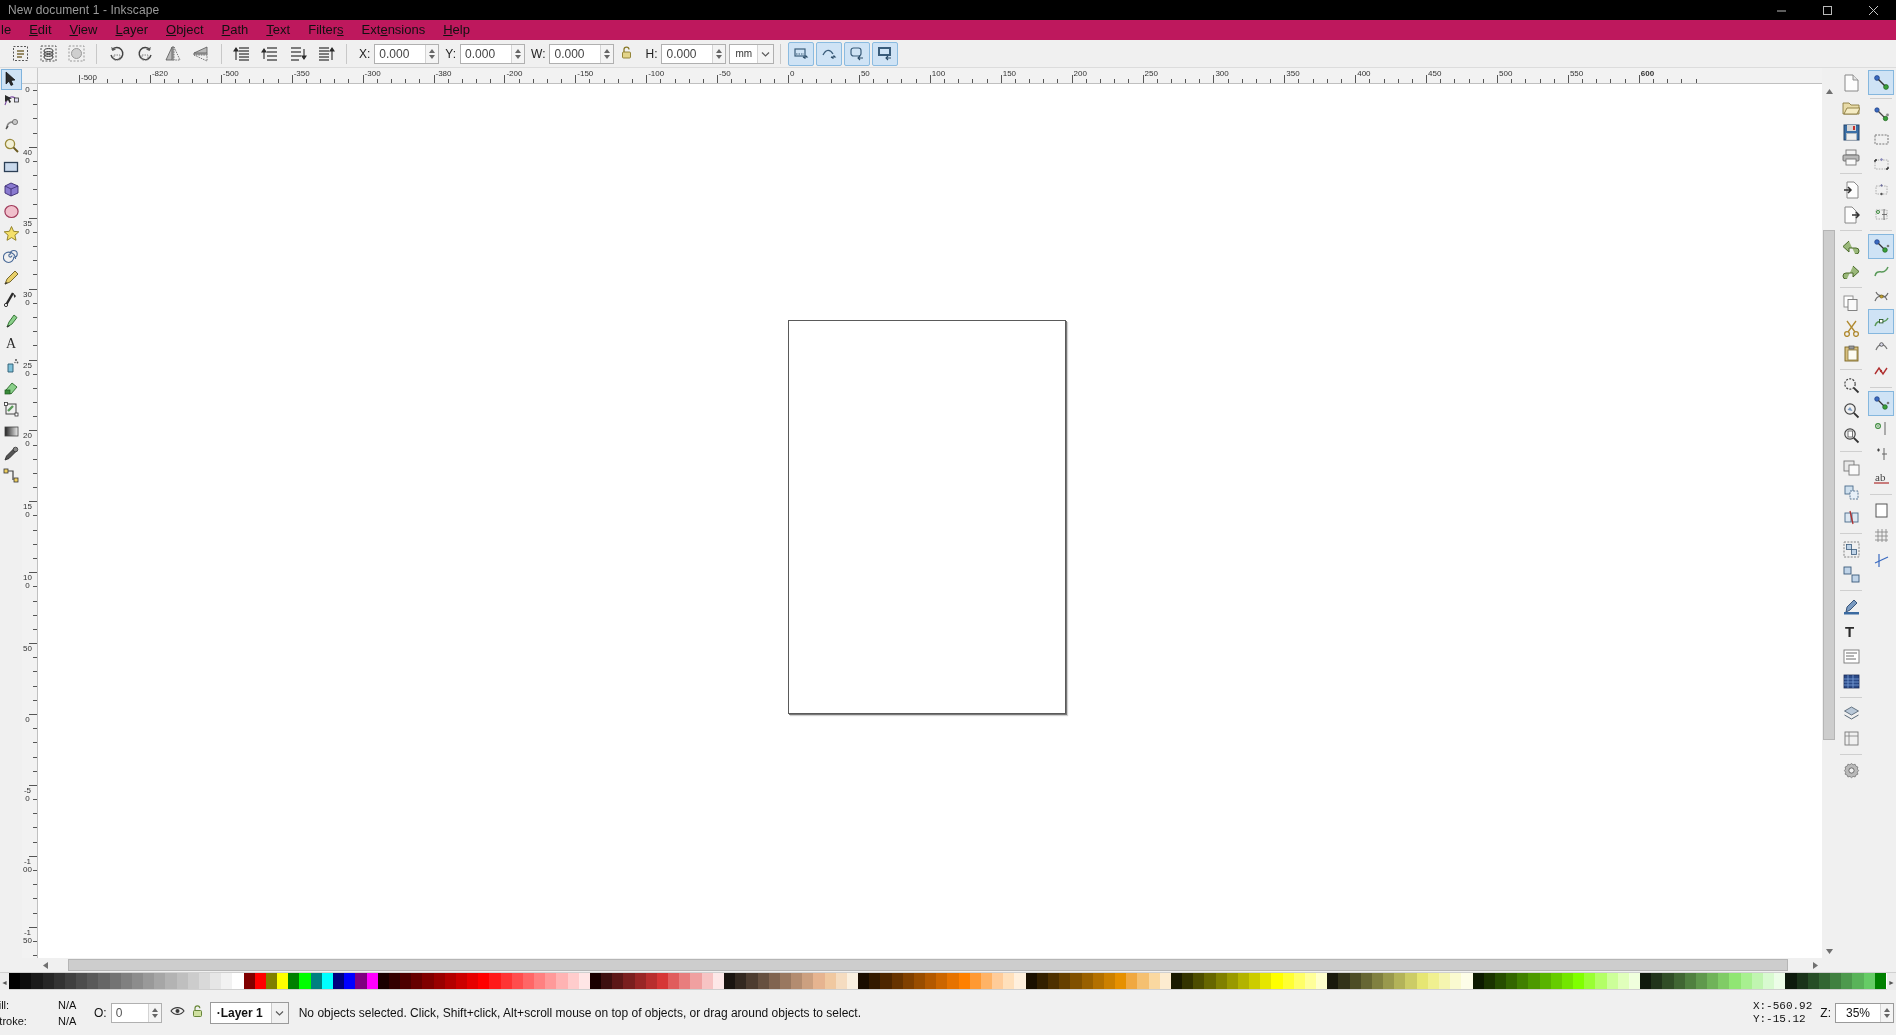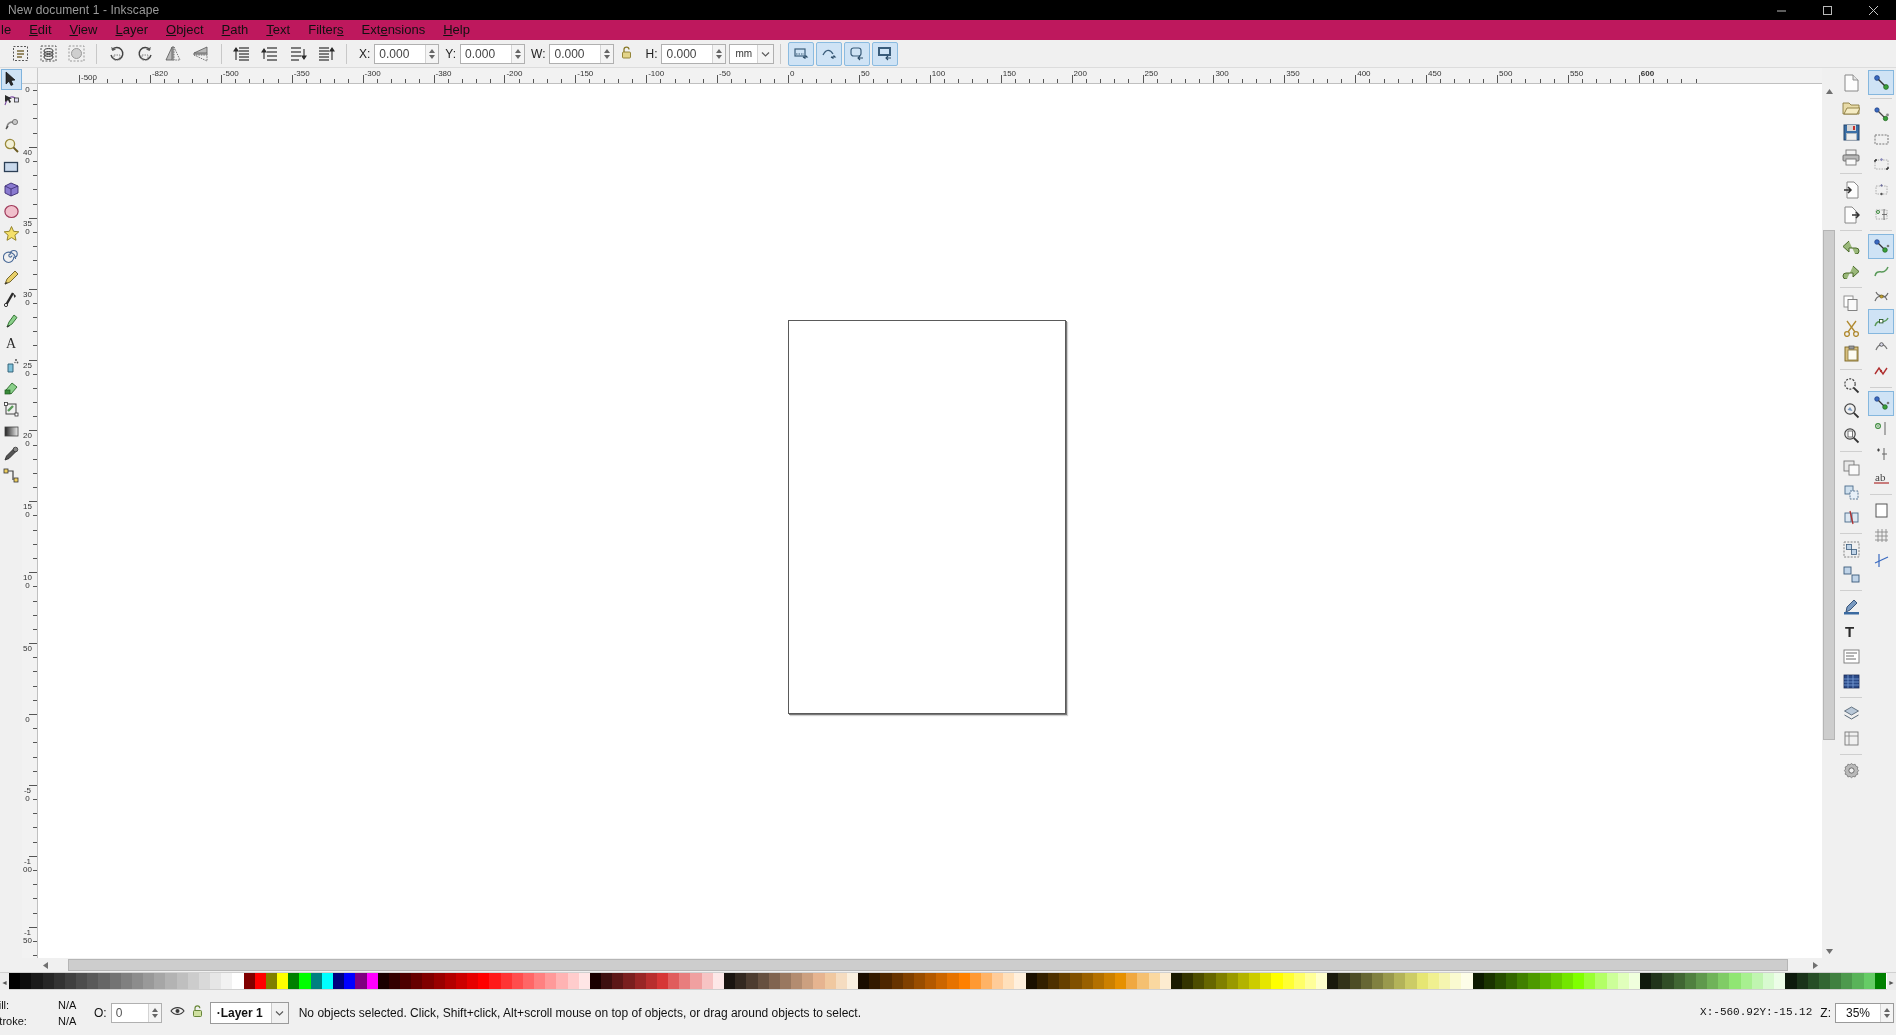--- a/index.html
+++ b/index.html
@@ -1330,21 +1330,21 @@
       <span class="l-arrow">
         <svg width="9" height="6" viewBox="0 0 9 6">
             <path d="M1 1.5 L4.5 5 L8 1.5" fill="none" stroke="#5a5a5a" stroke-width="1.2"></path>
           </svg>
       </span>
     </span>
 
     <span id="status-msg">No objects selected. Click, Shift+click, Alt+scroll mouse on top of objects, or drag around objects to select.</span>
 
     <div id="coords">
-      <div style="display:flex;">
+      <div style="display:flex;flex-direction:column;">
         <span class="coord-col"><span>X:</span><span>-560.92</span></span>
         <span class="coord-col"><span>Y:</span><span>-15.12</span></span>
       </div>
       <span class="zoom-label">Z:</span>
       <span class="zoom-box">
         <input type="text" value="35%" style="">
         <span class="spin-arrows">
             <span class="spin-up"></span>
             <span class="spin-dn"></span>
           </span>

